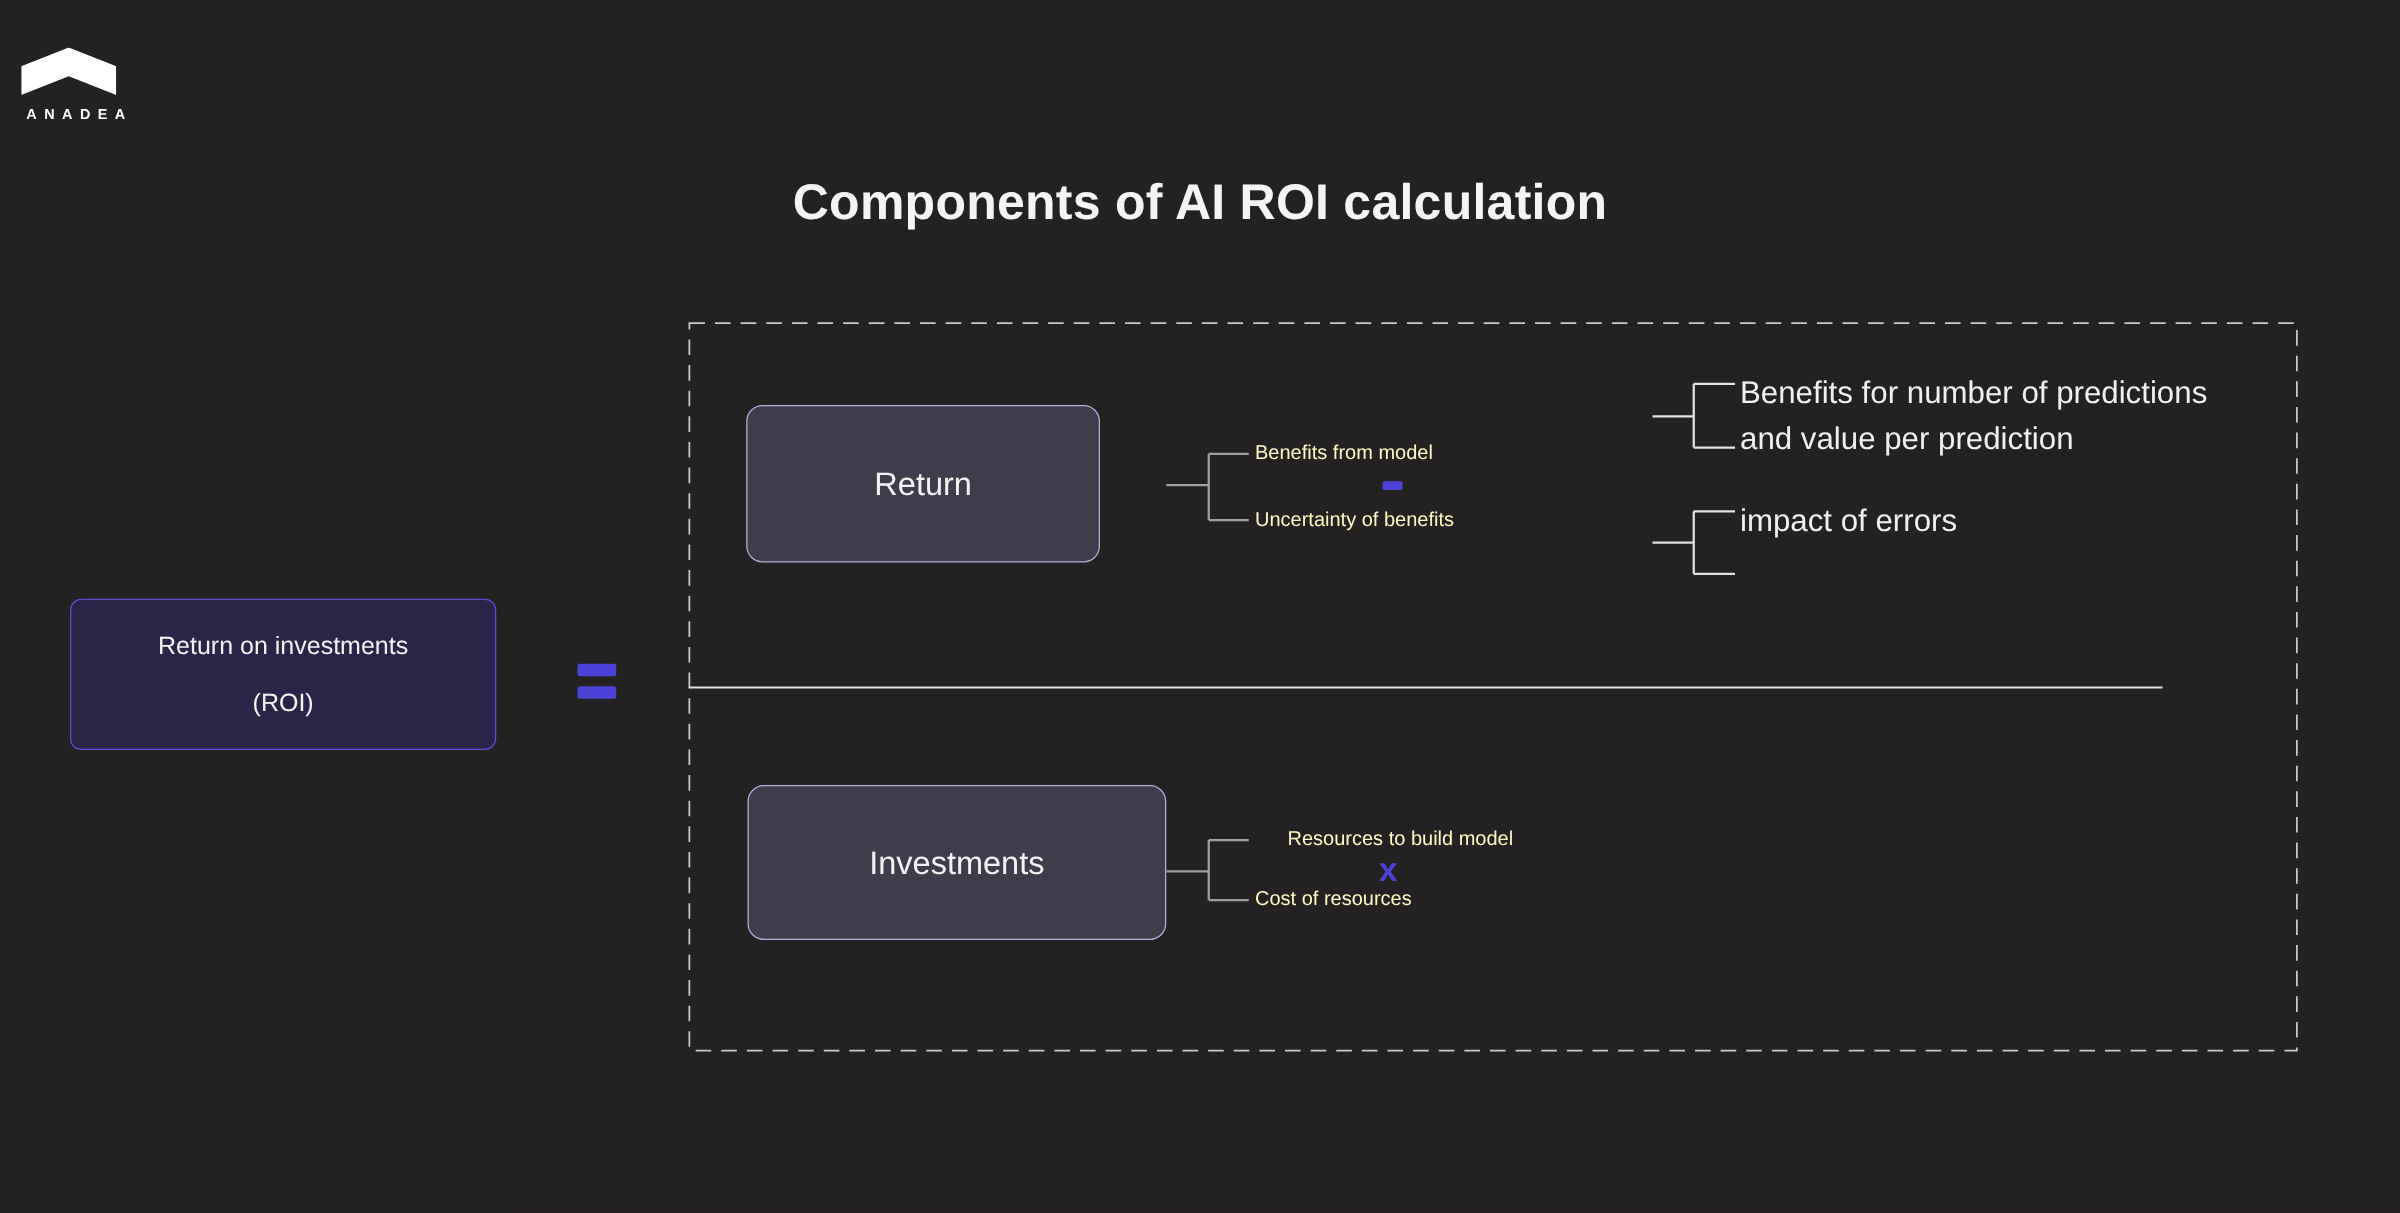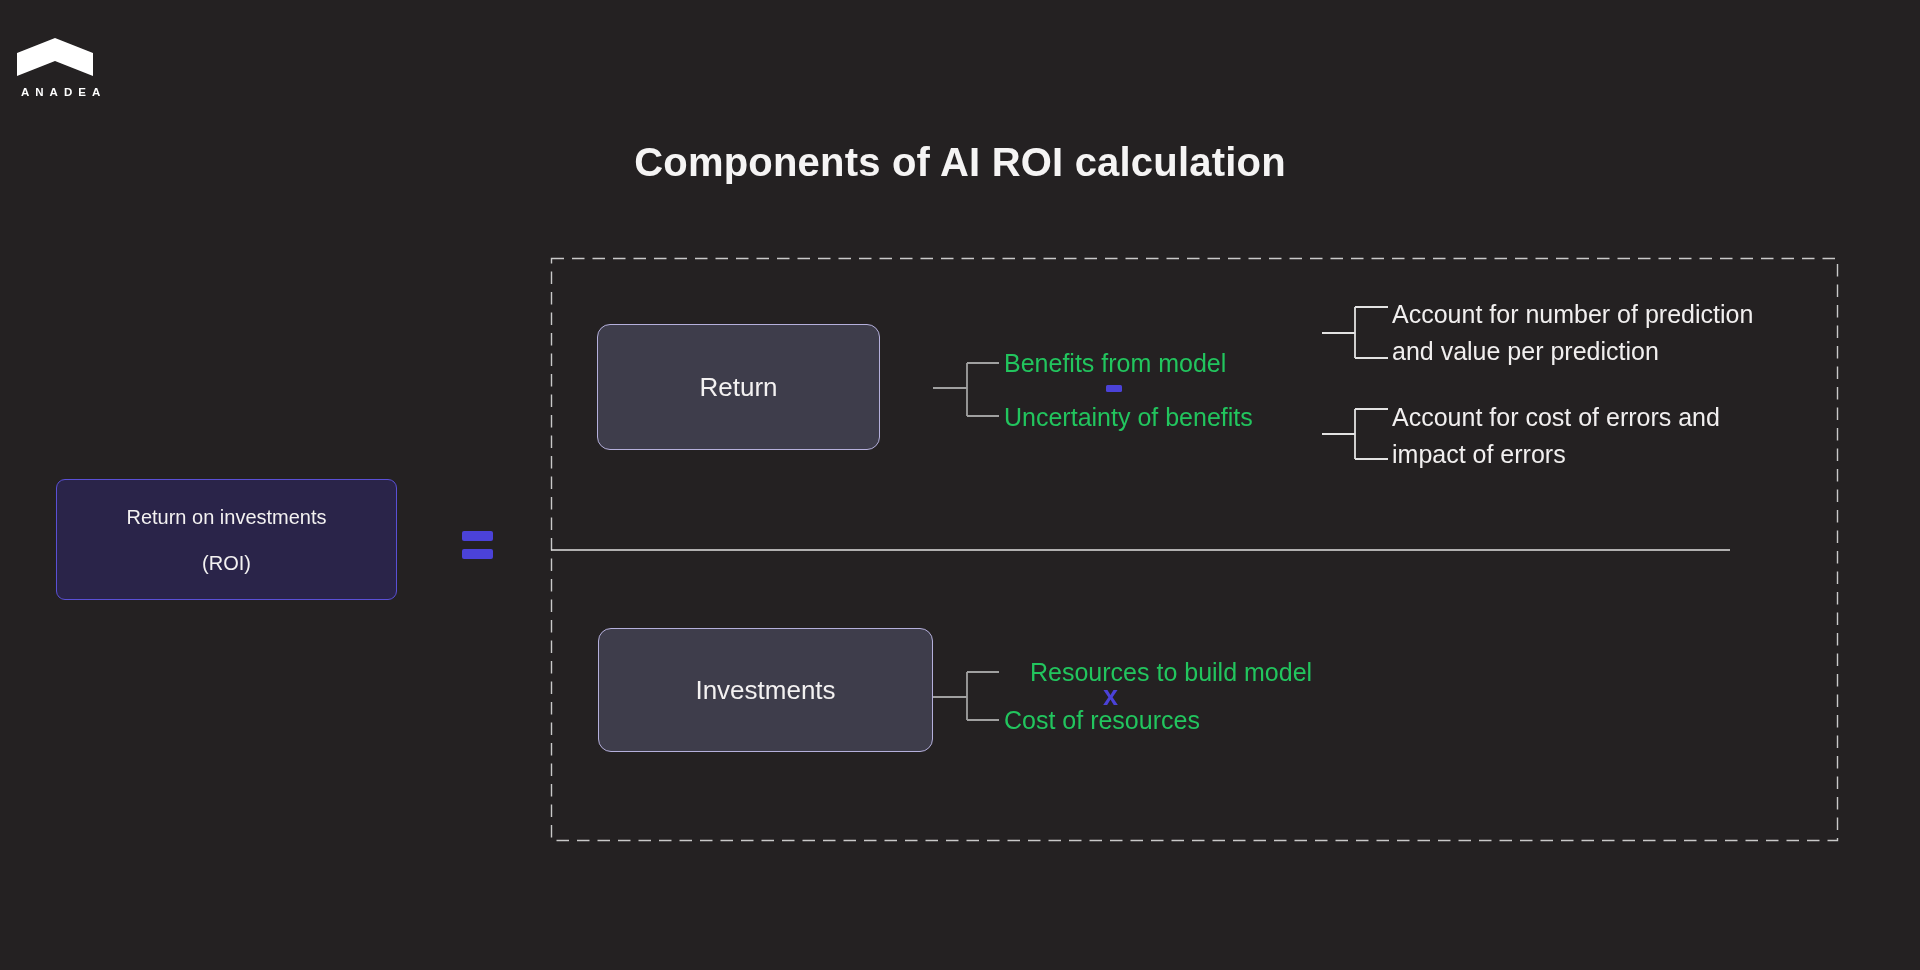--- a/index.html
+++ b/index.html
@@ -58,21 +58,21 @@
     border-radius: 13px;
     display: flex; align-items: center; justify-content: center;
     font-size: 26px; font-weight: 400; color: #f3f1f1;
     box-sizing: border-box;
   }
   .node-return      { left: 597px; top: 324px; width: 283px; height: 126px; }
   .node-investments { left: 598px; top: 628px; width: 335px; height: 124px; text-align: right; }
 
   
   .term {
-    font-size: 25px; font-weight: 400; color: #22c55e;
+    font-size: 16px; font-weight: 400; color: #fef9c3;
     white-space: nowrap; transform: translateY(-50%);
   }
   .t-benefits    { left: 1004px; top: 363px; }
   .t-uncertainty { left: 1004px; top: 417px; }
   .t-resources   { left: 1002px; top: 672px; margin-left: 28px; }
   .t-cost        { left: 1004px; top: 720px; }
 
   .annotation {
     font-size: 25px; font-weight: 400; color: #f1efef;
     line-height: 37px; white-space: nowrap;
@@ -133,25 +133,24 @@
 
 <div class="abs node node-return">
   <span>Return</span>
 </div>
 
 <div class="abs term t-benefits">Benefits from model</div>
 <div class="abs minus-icon"></div>
 <div class="abs term t-uncertainty">Uncertainty of benefits</div>
 
 <div class="abs annotation a-predictions">
-  <span>Account for number of prediction</span>
+  <span>Benefits for number of predictions</span>
   <span>and value per prediction</span>
 </div>
 <div class="abs annotation a-errors">
-  <span>Account for cost of errors and</span>
   <span>impact of errors</span>
 </div>
 
 <div class="abs node node-investments">
   <span>Investments</span>
 </div>
 
 <div class="abs term t-resources">Resources to build model</div>
 <div class="abs multiply">x</div>
 <div class="abs term t-cost">Cost of resources</div>

